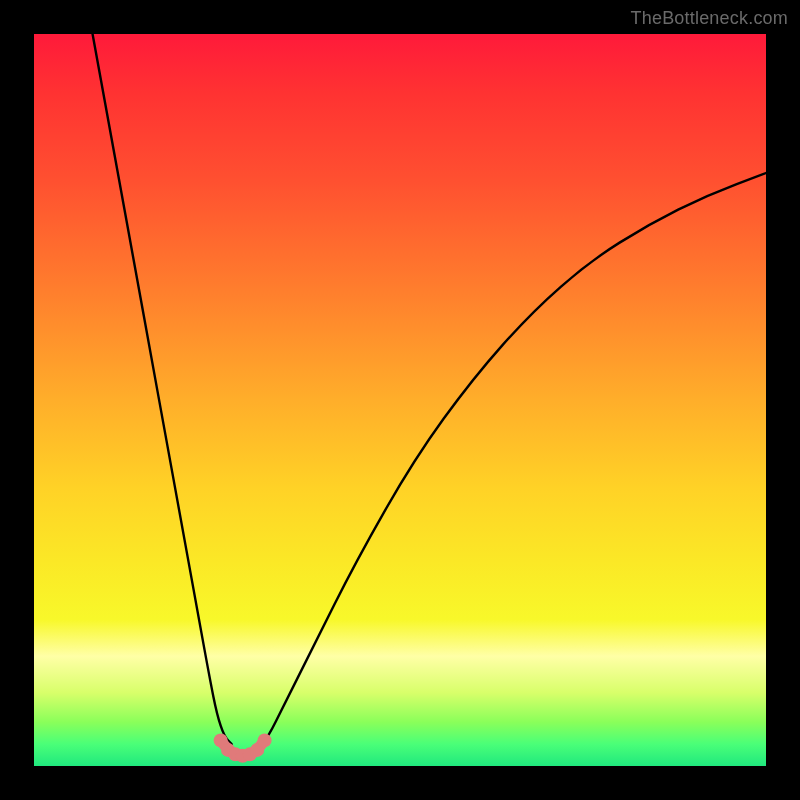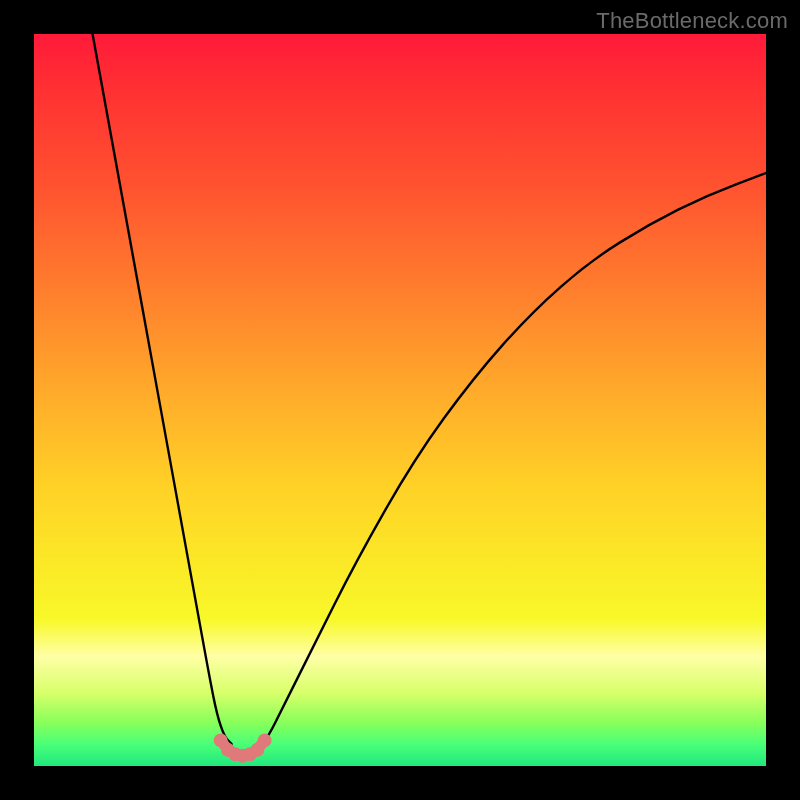--- a/index.html
+++ b/index.html
@@ -39,21 +39,21 @@
       #d8ff6a 90%,
       #8aff5a 94%,
       #4aff78 97%,
       #20e87e 100%);
   }
   .attrib {
     position: absolute;
     top: 8px;
     right: 12px;
     color: #6a6a6a;
-    font-size: 22px;
+    font-size: 18px;
     font-weight: 500;
     letter-spacing: 0.2px;
   }
   svg.curve {
     position: absolute;
     inset: 0;
     width: 732px;
     height: 732px;
   }
 </style>

